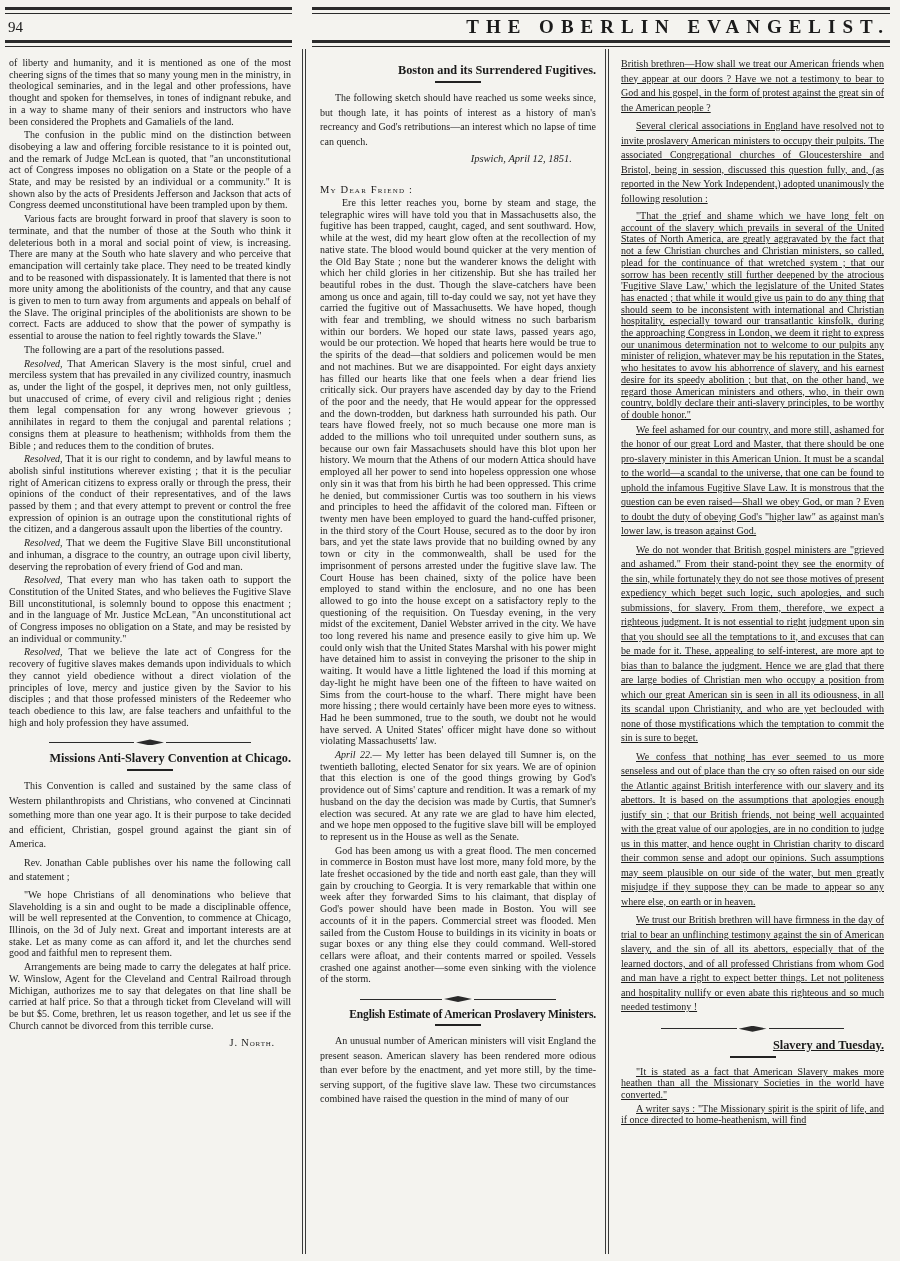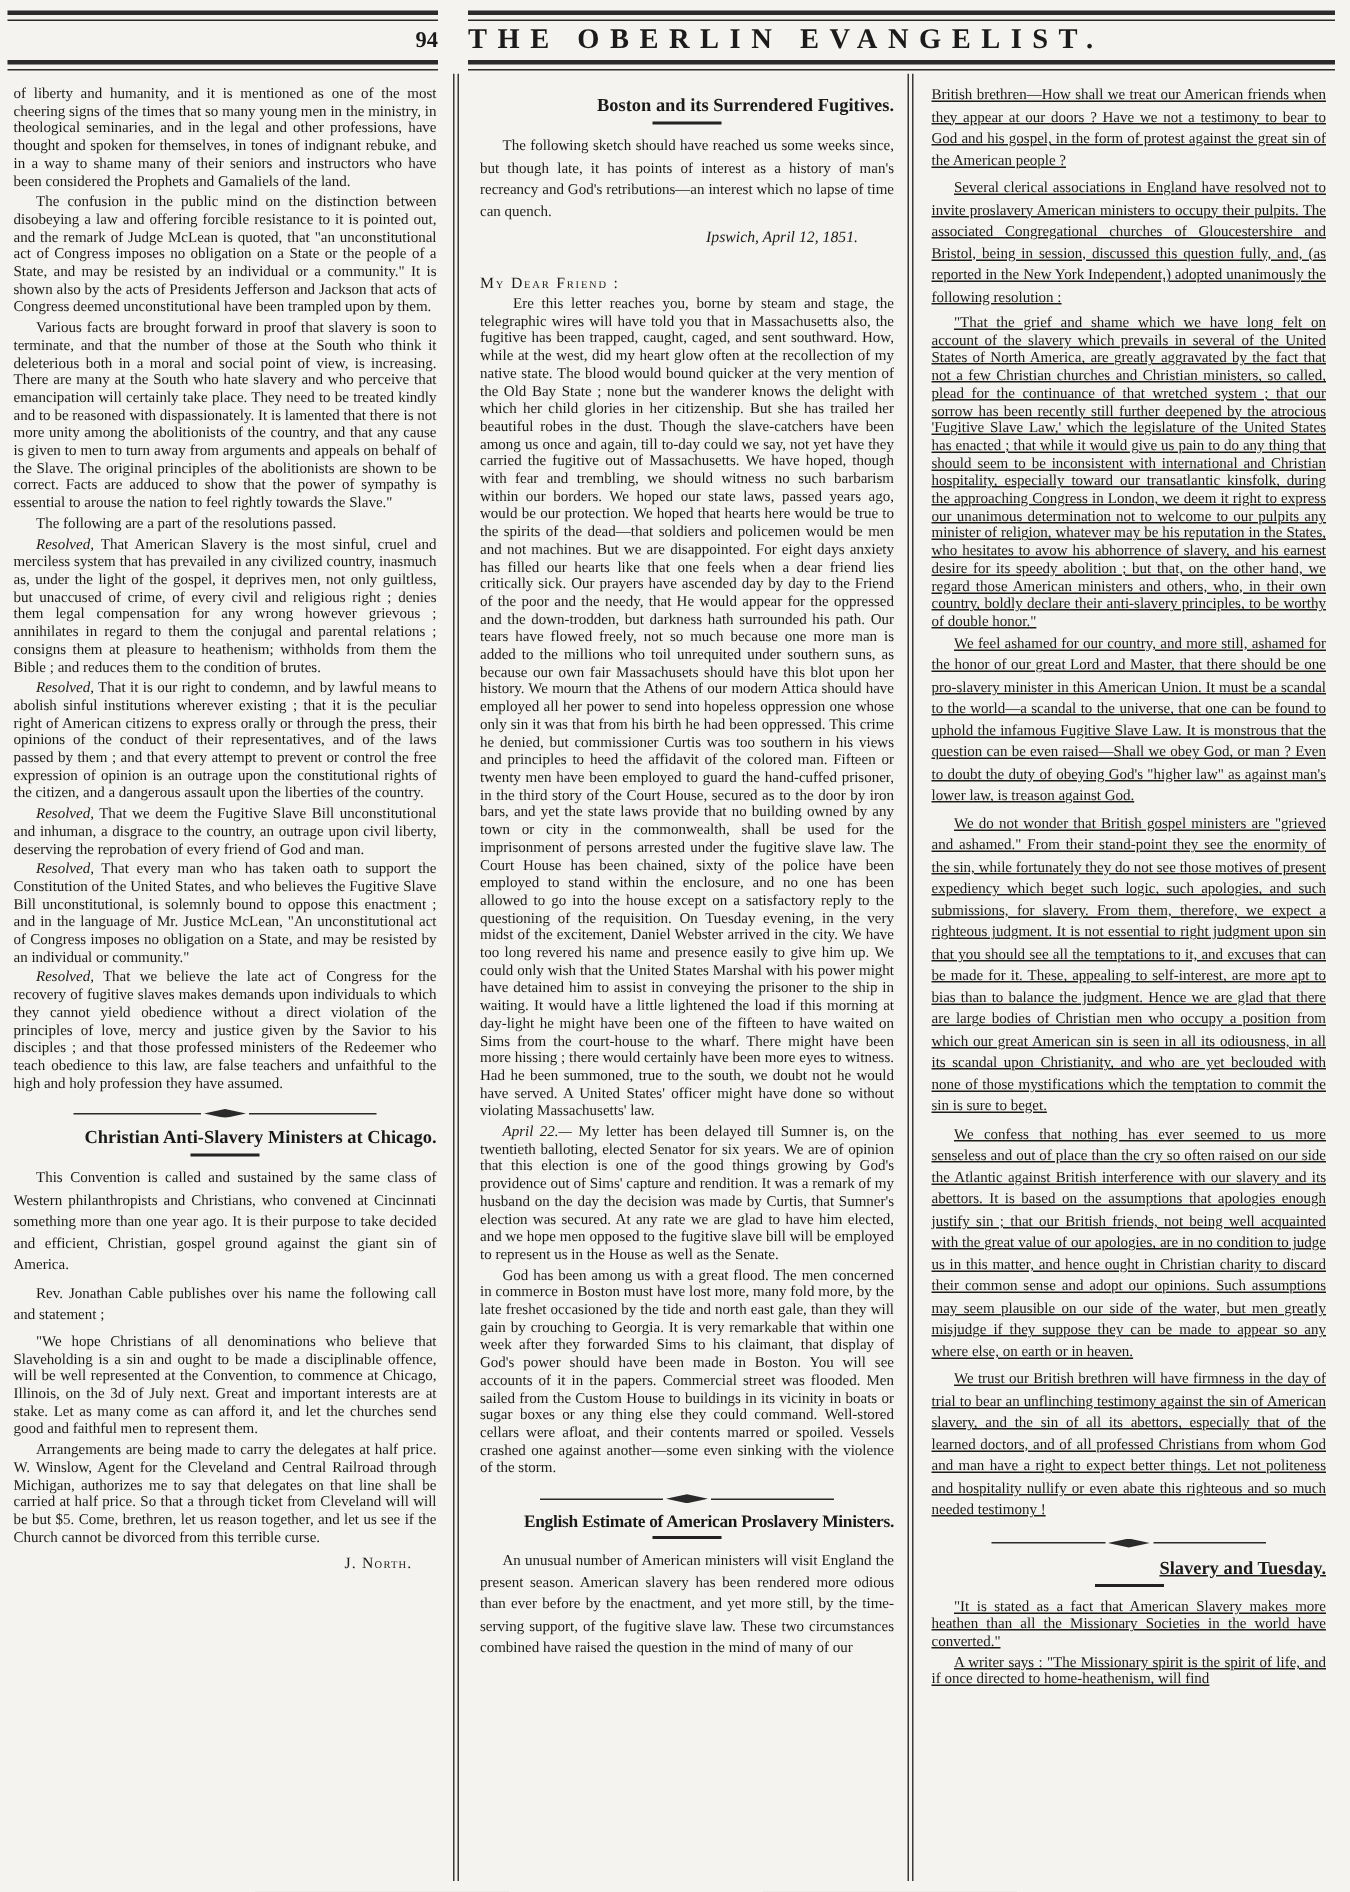--- a/index.html
+++ b/index.html
@@ -5,22 +5,22 @@
   html,body{margin:0;padding:0;background:#e8e6e2;}
   .sheet{
     position:relative;width:900px;height:1261px;margin:0 auto;
     background:#f4f3ef;color:#1b1b1b;overflow:hidden;
     font-family:"Liberation Serif","DejaVu Serif",serif;
   }
   header{display:flex;padding-top:7px;}
   .h-left{width:300px;box-sizing:border-box;padding:0 8px 0 5px;}
   .h-right{flex:1;box-sizing:border-box;padding:0 10px 0 12px;}
   .drule{border-top:3px solid #2b2b2b;border-bottom:1px solid #2b2b2b;height:3px;}
-  .pagenum{font-weight:bold;font-size:15px;line-height:26px;height:26px;padding-left:3px;text-align:right;}
-  .masthead{text-align:left;font-size:19px;font-weight:bold;letter-spacing:7px;line-height:26px;height:26px;white-space:nowrap;}
+  .pagenum{font-weight:normal;font-size:15px;line-height:26px;height:26px;padding-left:3px;}
+  .masthead{text-align:right;font-size:19px;font-weight:bold;letter-spacing:7px;line-height:26px;height:26px;white-space:nowrap;}
   main{display:flex;height:1205px;overflow:hidden;margin-top:2px;}
   .col{box-sizing:border-box;overflow:hidden;padding-top:8px;}
   .col1{width:302px;padding-left:9px;padding-right:11px;}
   .col2{width:299px;padding-left:14px;padding-right:9px;}
   .col3{flex:1;padding-left:12px;padding-right:16px;text-decoration:underline;}
   .vrule{width:0;border-left:4px double #3a3a3a;}
   .para{font-size:10px;line-height:11.7px;text-align:justify;text-indent:15px;margin:0 0 2px 0;}
   .para.leaded{line-height:14.5px;margin-bottom:4px;}
   .para.noindent{text-indent:0;}
   .para.deep{text-indent:22px;}
@@ -61,21 +61,21 @@
         <div class="para"><em class="lead">Resolved,</em> That American Slavery is the most sinful, cruel and merciless system that has prevailed in any civilized country, inasmuch as, under the light of the gospel, it deprives men, not only guiltless, but unaccused of crime, of every civil and religious right ; denies them legal compensation for any wrong however grievous ; annihilates in regard to them the conjugal and parental relations ; consigns them at pleasure to heathenism; withholds from them the Bible ; and reduces them to the condition of brutes.</div>
         <div class="para"><em class="lead">Resolved,</em> That it is our right to condemn, and by lawful means to abolish sinful institutions wherever existing ; that it is the peculiar right of American citizens to express orally or through the press, their opinions of the conduct of their representatives, and of the laws passed by them ; and that every attempt to prevent or control the free expression of opinion is an outrage upon the constitutional rights of the citizen, and a dangerous assault upon the liberties of the country.</div>
         <div class="para"><em class="lead">Resolved,</em> That we deem the Fugitive Slave Bill unconstitutional and inhuman, a disgrace to the country, an outrage upon civil liberty, deserving the reprobation of every friend of God and man.</div>
         <div class="para"><em class="lead">Resolved,</em> That every man who has taken oath to support the Constitution of the United States, and who believes the Fugitive Slave Bill unconstitutional, is solemnly bound to oppose this enactment ; and in the language of Mr. Justice McLean, "An unconstitutional act of Congress imposes no obligation on a State, and may be resisted by an individual or community."</div>
         <div class="para"><em class="lead">Resolved,</em> That we believe the late act of Congress for the recovery of fugitive slaves makes demands upon individuals to which they cannot yield obedience without a direct violation of the principles of love, mercy and justice given by the Savior to his disciples ; and that those professed ministers of the Redeemer who teach obedience to this law, are false teachers and unfaithful to the high and holy profession they have assumed.</div>
         <div class="divider">
           <span class="dline"></span>
           <span class="dgem"></span>
           <span class="dline"></span>
         </div>
-        <div class="heading">Christian Anti-Slavery Ministers at Chicago.</div>
+        <div class="heading">Missions Anti-Slavery Convention at Chicago.</div>
         <div class="rule"></div>
         <div class="para leaded">This Convention is called and sustained by the same class of Western philanthropists and Christians, who convened at Cincinnati something more than one year ago. It is their purpose to take decided and efficient, Christian, gospel ground against the giant sin of America.</div>
         <div class="para leaded">Rev. Jonathan Cable publishes over his name the following call and statement ;</div>
         <div class="para">"We hope Christians of all denominations who believe that Slaveholding is a sin and ought to be made a disciplinable offence, will be well represented at the Convention, to commence at Chicago, Illinois, on the 3d of July next. Great and important interests are at stake. Let as many come as can afford it, and let the churches send good and faithful men to represent them.</div>
         <div class="para">Arrangements are being made to carry the delegates at half price. W. Winslow, Agent for the Cleveland and Central Railroad through Michigan, authorizes me to say that delegates on that line shall be carried at half price. So that a through ticket from Cleveland will will be but $5. Come, brethren, let us reason together, and let us see if the Church cannot be divorced from this terrible curse.</div>
         <div class="signature">J. North.</div>
       </section>
     <div class="vrule"></div>
     <section class="col col2">
         <div class="heading">Boston and its Surrendered Fugitives.</div>

